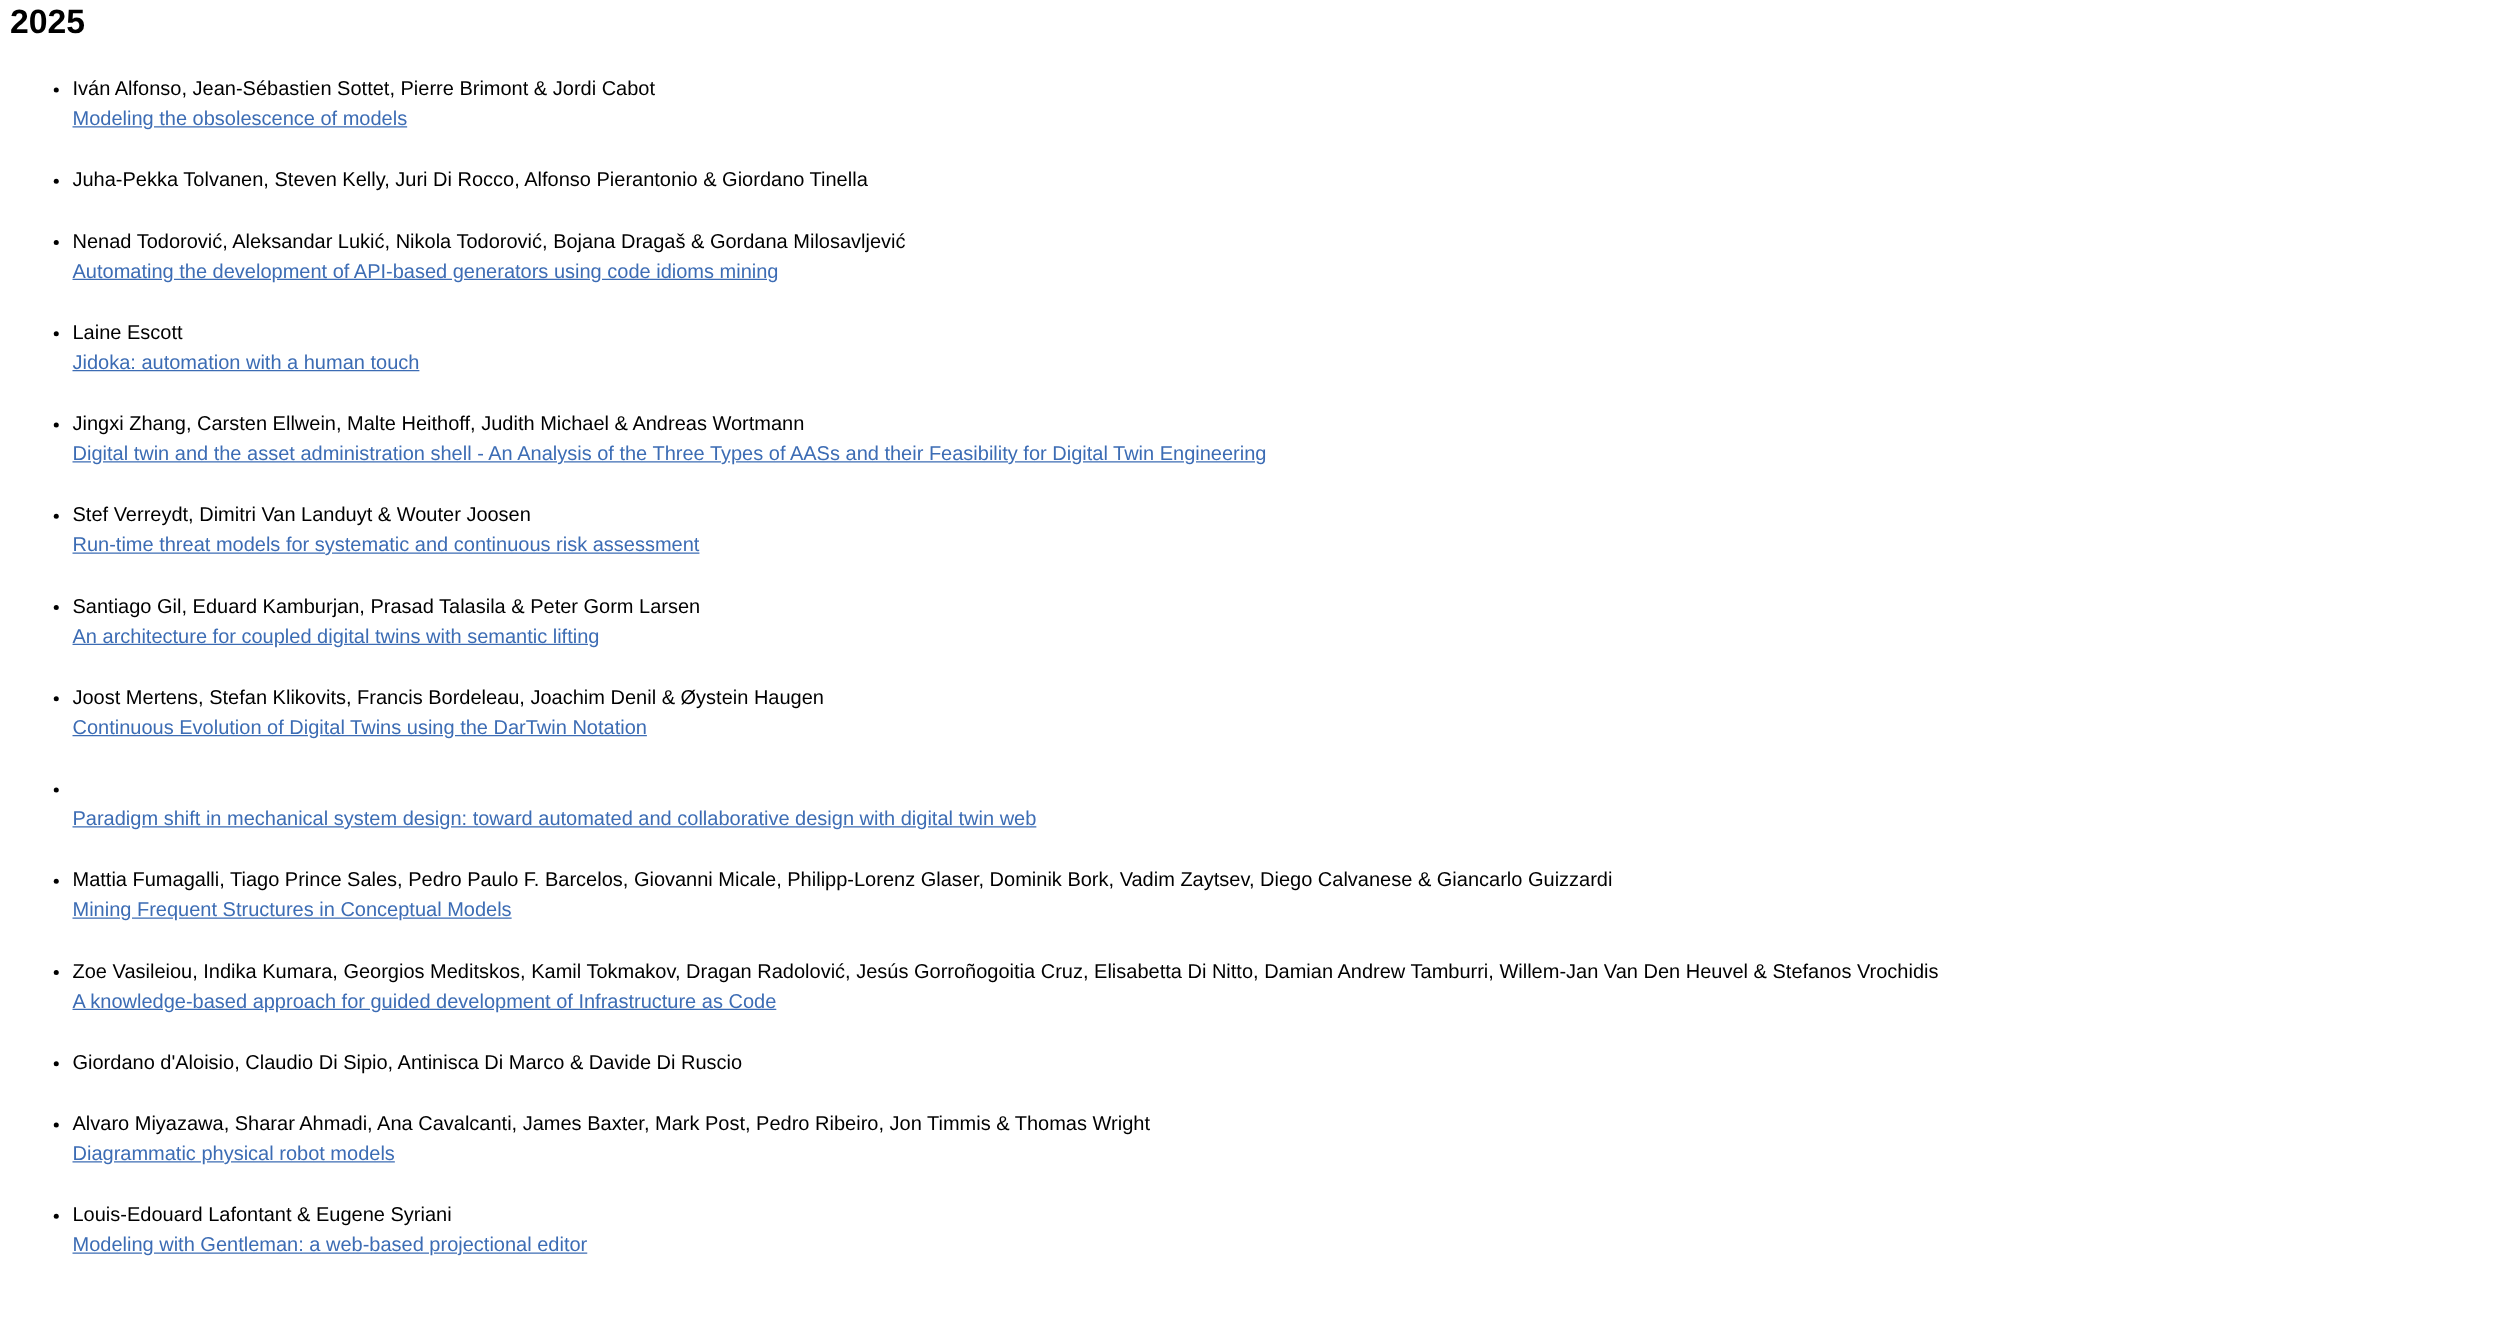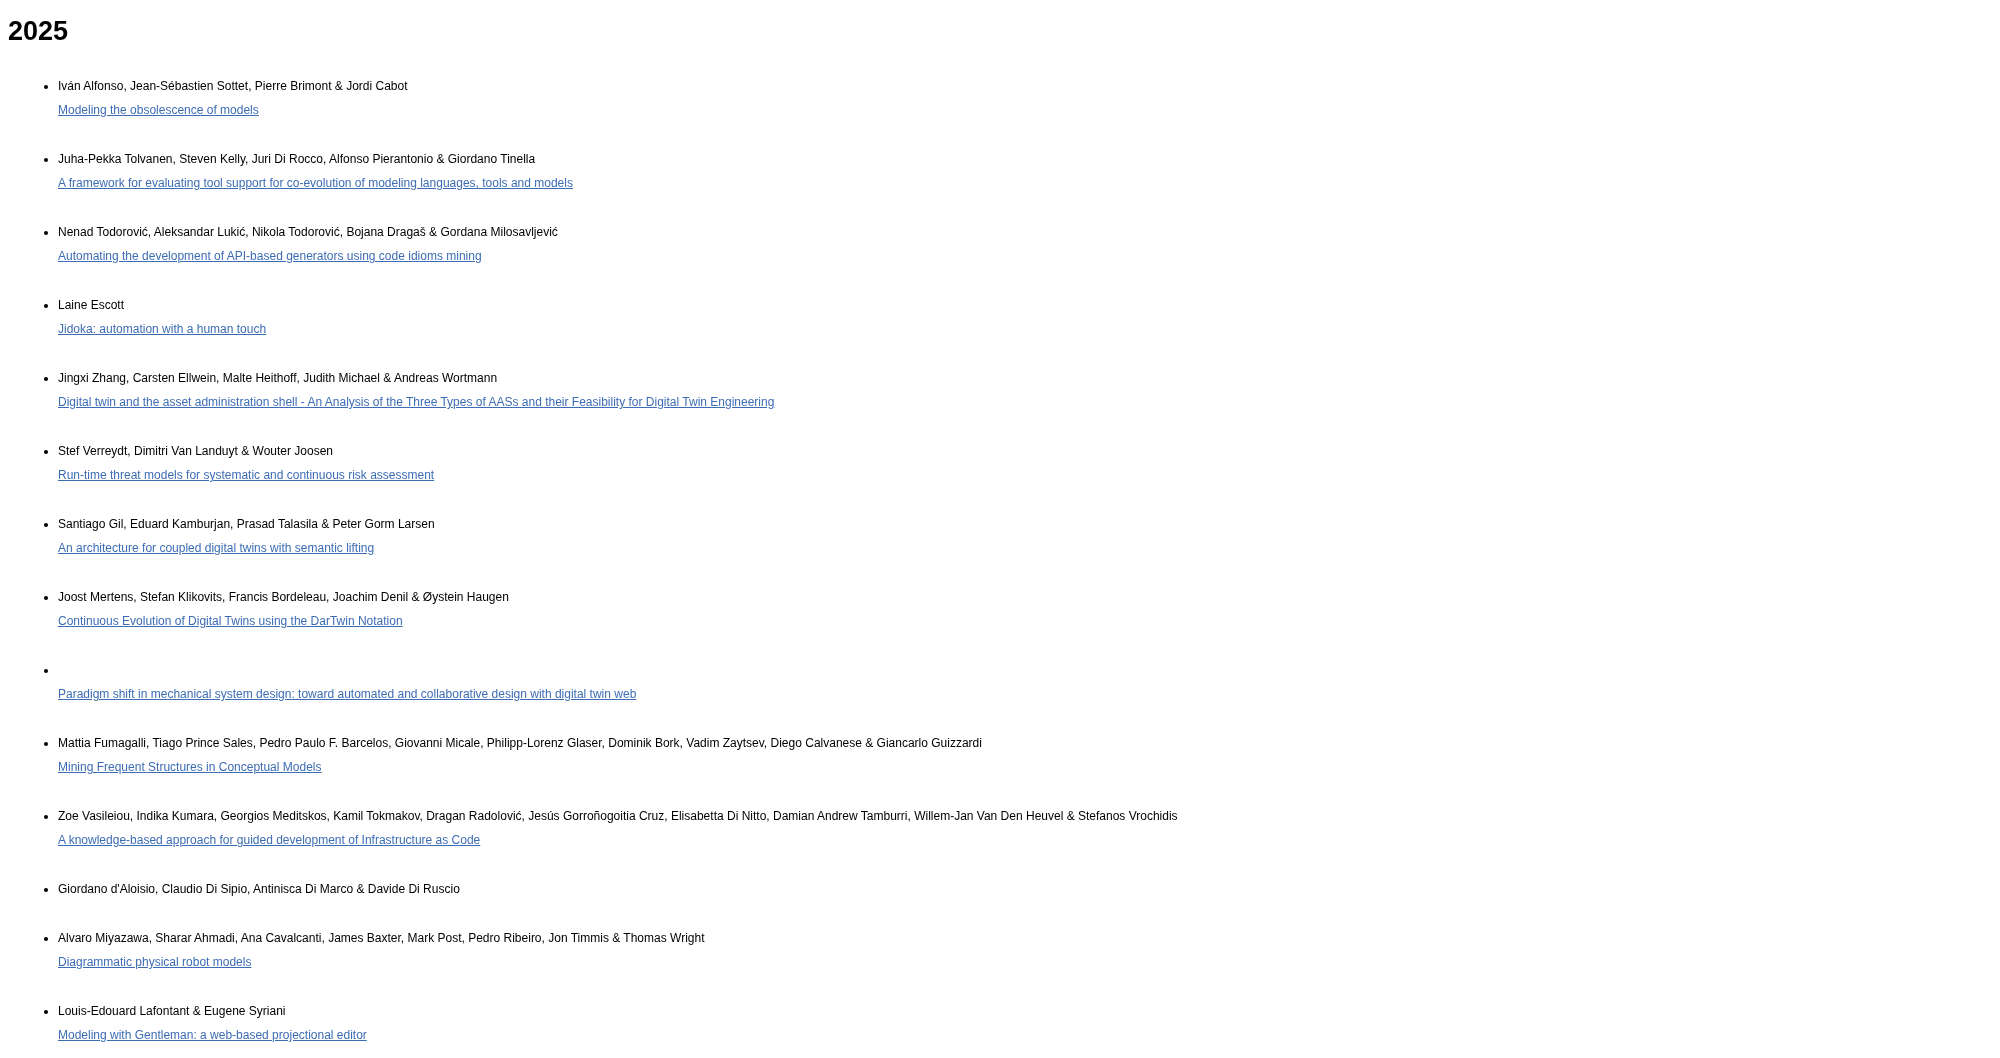--- a/index.html
+++ b/index.html
@@ -5,40 +5,40 @@
   html, body {
     margin: 0;
     padding: 0;
     background: #ffffff;
   }
   .page {
     width: 2000px;
     height: 1058px;
     overflow: hidden;
     box-sizing: border-box;
-    padding: 16px 8px;
+    padding: 2px 8px;
     background: #ffffff;
     font-family: "Liberation Sans", sans-serif;
     color: #000000;
   }
   .year-heading {
     font-size: 27px;
     font-weight: bold;
     margin: 0;
     line-height: 1.15;
     color: #000000;
   }
   ul.pub-list {
     margin: 27px 0 0 0;
     padding: 0 0 0 50px;
     list-style-type: disc;
   }
   ul.pub-list li {
     margin: 0 0 25px 0;
-    font-size: 12px;
+    font-size: 16px;
     line-height: 24px;
     white-space: nowrap;
   }
   .authors {
     color: #000000;
   }
   a.title-link {
     color: var(--link-color, #3c6cb4);
     text-decoration: underline;
     cursor: pointer;
@@ -52,21 +52,20 @@
   <h2 class="year-heading">2025</h2>
 
   <ul class="pub-list">
     <li>
       <span class="authors">Iván Alfonso, Jean-Sébastien Sottet, Pierre Brimont &amp; Jordi Cabot</span><br>
       <a class="title-link" href="#">Modeling the obsolescence of models</a>
     </li>
 
     <li>
       <span class="authors">Juha-Pekka Tolvanen, Steven Kelly, Juri Di Rocco, Alfonso Pierantonio &amp; Giordano Tinella</span><br>
-      <a class="title-link" href="#">A framework for evaluating tool support for co-evolution of modeling languages, tools and models</a>
     </li>
 
     <li>
       <span class="authors">Nenad Todorović, Aleksandar Lukić, Nikola Todorović, Bojana Dragaš &amp; Gordana Milosavljević</span><br>
       <a class="title-link" href="#">Automating the development of API-based generators using code idioms mining</a>
     </li>
 
     <li>
       <span class="authors">Laine Escott</span><br>
       <a class="title-link" href="#">Jidoka: automation with a human touch</a>

